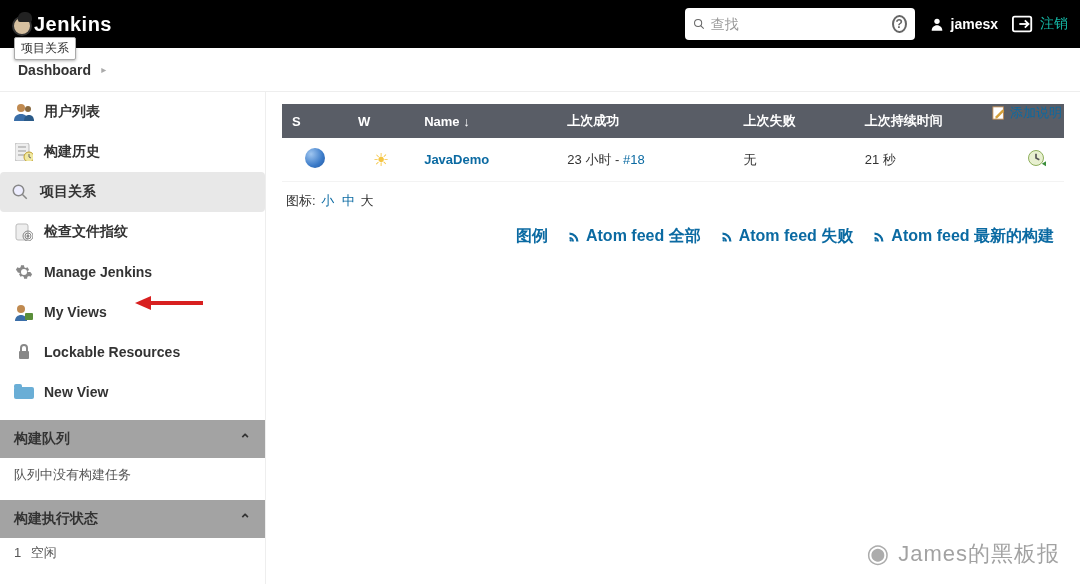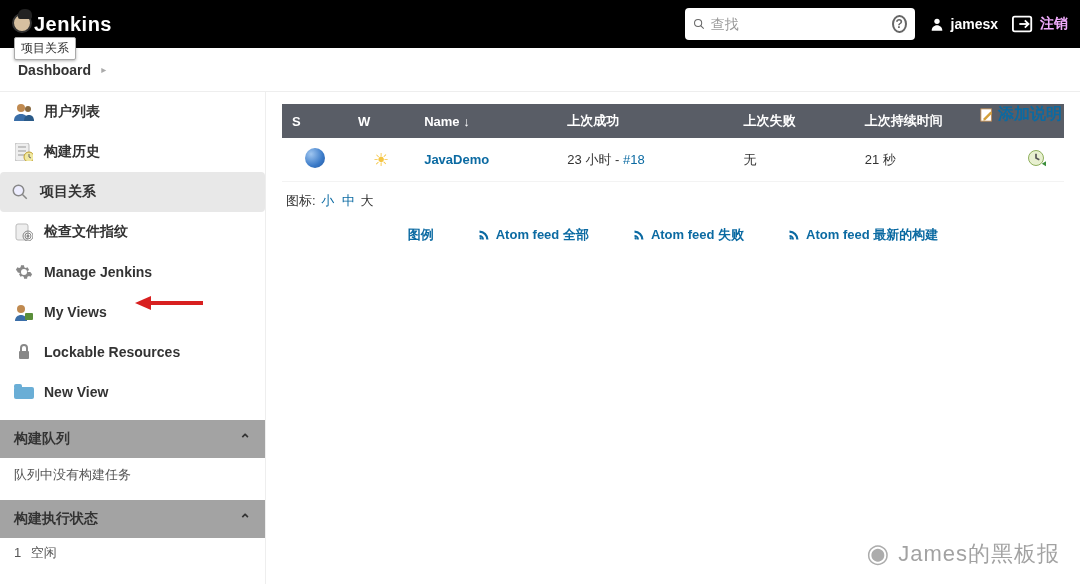--- a/index.html
+++ b/index.html
@@ -1,31 +1,31 @@
 <!DOCTYPE html>
 <html><head>
   <meta charset="utf-8">
   <style>
     * { box-sizing: border-box; margin: 0; padding: 0; }
     body { font-family: Helvetica, Arial, sans-serif; font-size: 14px; color: #333; width: 1080px; height: 584px; overflow: hidden; position: relative; }
 
     
     .header { background: #000; height: 48px; display: flex; align-items: center; padding: 0 12px; color: #fff; }
-    .logo-wrap { position: relative; display: flex; align-items: flex-start; }
+    .logo-wrap { position: relative; display: flex; align-items: flex-end; }
     .logo-face { width: 20px; height: 20px; border-radius: 50%; background: #d6c0a0; border: 2px solid #333; position: relative; margin-right: 2px; }
     .logo-face::before { content: ""; position: absolute; top: -6px; left: 4px; width: 14px; height: 10px; background: #222; border-radius: 6px 6px 2px 2px; }
     .logo-text { font-size: 20px; font-weight: bold; letter-spacing: 0.5px; }
     .logo-tooltip { position: absolute; top: 24px; left: 2px; background: #fff; color: #333; font-size: 12px; padding: 2px 6px; border: 1px solid #aaa; border-radius: 2px; white-space: nowrap; box-shadow: 0 1px 3px rgba(0,0,0,0.3); }
     .header-spacer { flex: 1; }
     .search-box { background: #fff; height: 32px; width: 230px; border-radius: 4px; display: flex; align-items: center; padding: 0 8px; margin-right: 14px; }
     .search-box input { border: none; outline: none; flex: 1; font-size: 14px; color: #333; margin-left: 6px; }
     .search-box input::placeholder { color: #999; }
     .help-circle { width: 18px; height: 18px; border: 2px solid #666; border-radius: 50%; display: flex; align-items: center; justify-content: center; font-size: 12px; color: #666; font-weight: bold; }
     .user-link { display: flex; align-items: center; color: #fff; font-weight: bold; margin-right: 14px; cursor: pointer; }
-    .logout-link { display: flex; align-items: center; color: #f0abfc; font-weight: bold; cursor: pointer; }
+    .logout-link { display: flex; align-items: center; color: #14b8a6; font-weight: normal; cursor: pointer; }
     .icon-person { width: 16px; height: 16px; margin-right: 6px; }
     .icon-logout { width: 22px; height: 18px; margin-right: 6px; }
 
     
     .breadcrumb { height: 44px; display: flex; align-items: center; padding: 0 18px; border-bottom: 1px solid #eee; }
     .breadcrumb-item { font-weight: bold; font-size: 14px; cursor: pointer; }
     .chevron { margin-left: 10px; color: #aaa; font-size: 10px; }
 
     
     .main { display: flex; height: calc(584px - 48px - 34px); }
@@ -40,41 +40,41 @@
 
     
     .sb-panel { margin-top: 8px; }
     .sb-panel-head { background: #a3a3a3; padding: 10px 14px; display: flex; justify-content: space-between; align-items: center; font-weight: bold; cursor: pointer; }
     .sb-panel-body { padding: 8px 14px; color: #555; font-size: 13px; }
     .sb-exec-row { padding: 6px 14px; font-size: 13px; color: #555; cursor: default; }
     .sb-exec-row span.num { margin-right: 6px; }
     .chev-up { font-size: 14px; color: #333; }
 
     
-    .add-desc { position: absolute; top: 12px; right: 18px; display: flex; align-items: center; color: #0b6aa2; font-size: 16px; cursor: pointer; font-weight: bold; }
+    .add-desc { position: absolute; top: 12px; right: 18px; display: flex; align-items: center; color: #0b6aa2; font-size: 13px; cursor: pointer; font-weight: normal; }
     .add-desc .pencil { width: 14px; height: 14px; margin-right: 4px; display: inline-block; }
 
     
     .view-tabs { display: flex; align-items: center; margin-top: 20px; position: relative; }
     .tab { background: #484b51; color: #fff; padding: 6px 14px; border-radius: 4px 4px 0 0; font-size: 13px; cursor: pointer; font-weight: bold; }
     .tab-plus { color: #0b6aa2; font-size: 18px; margin-left: 10px; cursor: pointer; }
 
     table.jobs { width: 100%; border-collapse: collapse; }
     table.jobs thead th { background: #595d66; color: #fff; font-weight: bold; text-align: left; padding: 8px 10px; font-size: 13px; }
     table.jobs tbody td { padding: 10px; border-bottom: 1px solid #f3f3f3; font-size: 13px; }
     .status-ball { width: 20px; height: 20px; border-radius: 50%; background: radial-gradient(circle at 30% 30%, #9fc6f0, #3a7ac8 60%, #2458a0); display: inline-block; }
     .weather-sun { font-size: 18px; color: #f5c542; }
     .job-name { color: #0b6aa2; font-weight: bold; cursor: pointer; }
     .build-link { color: #0b6aa2; cursor: pointer; }
     .sched-icon { width: 20px; height: 20px; display: inline-block; }
 
     
     .icon-size-row { padding: 10px 4px; font-size: 13px; }
     .size-link { color: #0b6aa2; cursor: pointer; margin: 0 2px; }
-    .feed-row { display: flex; justify-content: center; gap: 44px; padding: 6px 10px; font-size: 13px; }
+    .feed-row { display: flex; justify-content: flex-end; gap: 20px; padding: 6px 10px; font-size: 16px; }
     .feed-link { color: #0b6aa2; cursor: pointer; display: flex; align-items: center; font-weight: bold; }
     .rss-icon { width: 12px; height: 12px; margin-right: 6px; }
 
     
     .watermark { position: absolute; right: 20px; bottom: 15px; display: flex; align-items: center; color: #999; font-size: 22px; font-weight: 500; letter-spacing: 1px; opacity: 0.9; }
     .watermark .wm-icon { font-size: 26px; margin-right: 8px; filter: grayscale(100%); opacity: 0.9; }
   </style>
 </head>
 <body>
 

